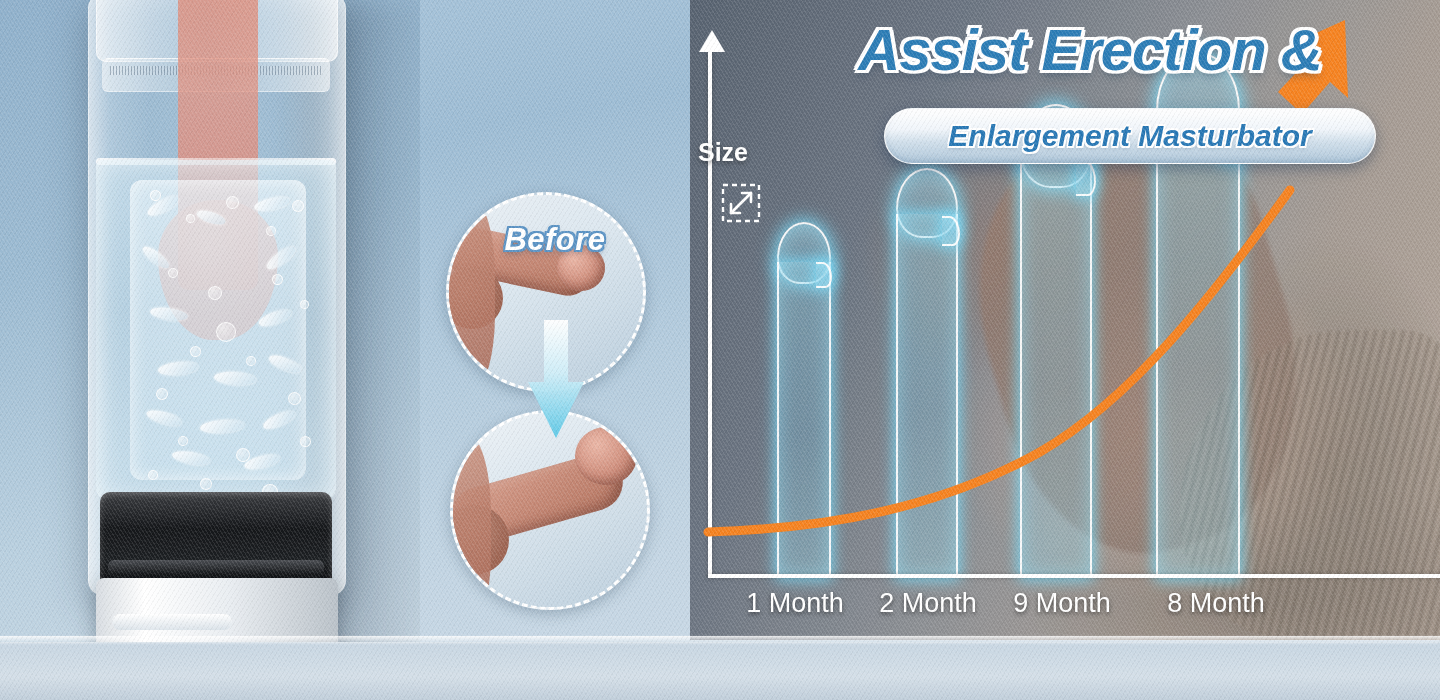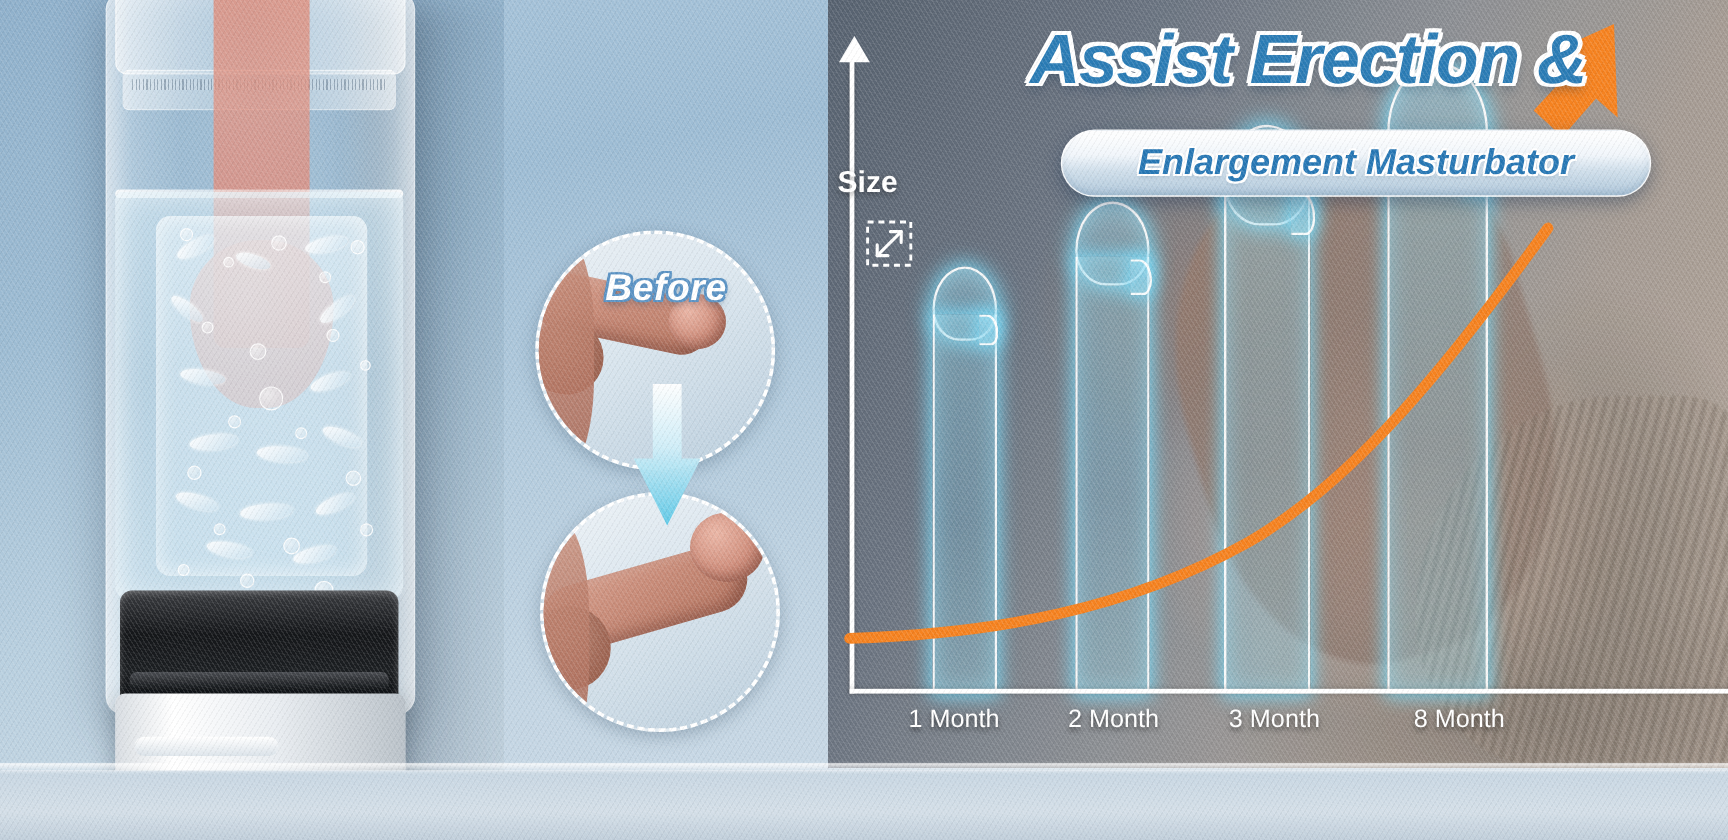--- a/index.html
+++ b/index.html
@@ -149,21 +149,21 @@
     border:2.5px solid rgba(255,255,255,.92);
     box-shadow:0 0 14px 3px rgba(120,215,245,.85), inset 0 0 18px rgba(150,225,250,.55);}
   .bar-head{position:absolute;z-index:10;border-radius:50% 50% 42% 42%/58% 58% 42% 42%;
     background:linear-gradient(180deg, rgba(160,225,245,.46), rgba(120,195,225,.28));
     border:2.5px solid rgba(255,255,255,.92);
     box-shadow:0 0 16px 4px rgba(120,215,245,.85), inset 0 0 18px rgba(150,225,250,.55);}
 
   
   .trend{position:absolute;left:0;top:0;z-index:14;pointer-events:none;}
 
-  .xlabel{position:absolute;color:#fff;font-size:21px;z-index:15;text-align:center;
+  .xlabel{position:absolute;color:#fff;font-size:27px;z-index:15;text-align:center;
     text-shadow:0 2px 4px rgba(0,0,0,.55);}
 
   
   .headline{position:absolute;left:760px;top:16px;width:660px;z-index:40;
     font-size:58px;font-weight:bold;font-style:italic;letter-spacing:-1px;
     color:#2b7cb5;text-align:center;
     text-shadow:
       -3px -3px 0 #fff, 3px -3px 0 #fff, -3px 3px 0 #fff, 3px 3px 0 #fff,
       0 -3px 0 #fff, 0 3px 0 #fff, -3px 0 0 #fff, 3px 0 0 #fff,
       -4px 0 0 #fff, 4px 0 0 #fff, 0 5px 9px rgba(20,50,80,.45);}
@@ -310,21 +310,21 @@
     <div class="axis-title size-title">Size</div>
     <svg class="size-icon" width="42" height="42" viewBox="0 0 42 42">
       <rect x="3" y="3" width="36" height="36" fill="none" stroke="#fff" stroke-width="2.4" stroke-dasharray="5 4"></rect>
       <path d="M11 31 L31 11" stroke="#fff" stroke-width="2.6" stroke-linecap="round"></path>
       <path d="M31 11 L22 11 M31 11 L31 20" stroke="#fff" stroke-width="2.6" stroke-linecap="round"></path>
       <path d="M11 31 L20 31 M11 31 L11 22" stroke="#fff" stroke-width="2.6" stroke-linecap="round"></path>
     </svg>
 
     <div class="xlabel" style="left:40px;top:588px;width:130px;">1 Month</div>
     <div class="xlabel" style="left:173px;top:588px;width:130px;">2 Month</div>
-    <div class="xlabel" style="left:307px;top:588px;width:130px;">3 Month</div>
+    <div class="xlabel" style="left:307px;top:588px;width:130px;">9 Month</div>
     <div class="xlabel" style="left:461px;top:588px;width:130px;">8 Month</div>
   </div>
 
   <div class="floor"></div>
   <div class="floorline"></div>
 
   <div class="headline">Assist Erection &amp;</div>
   <div class="pill">
     <span class="pill-text">Enlargement Masturbator</span>
   </div>

